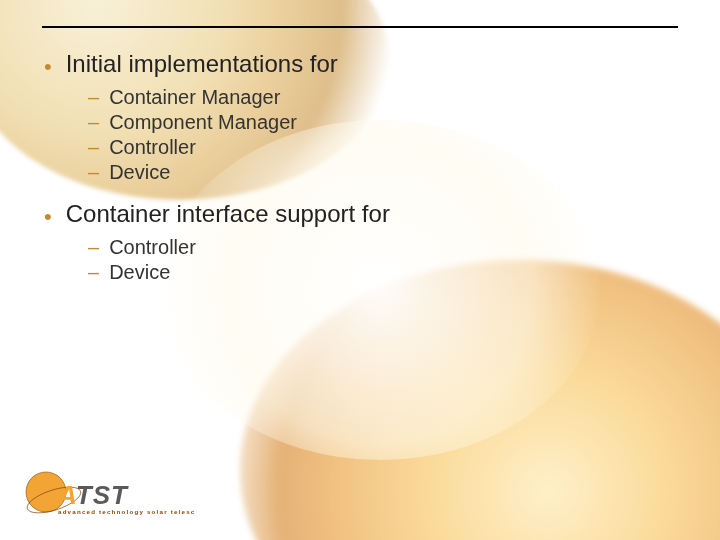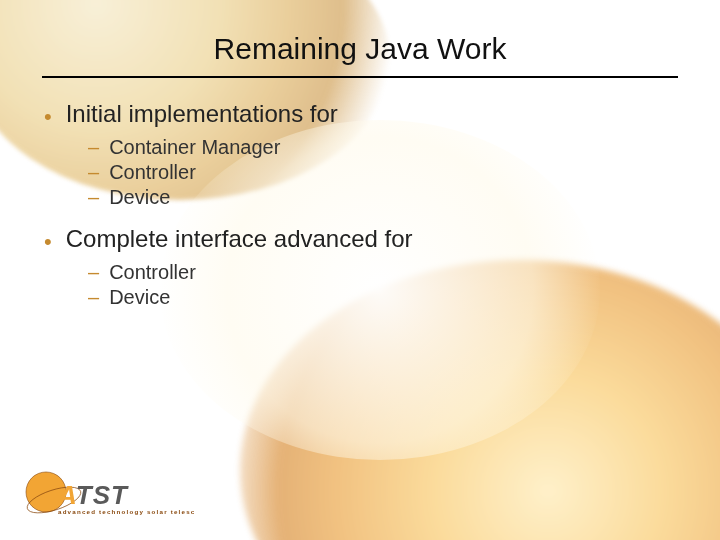--- a/index.html
+++ b/index.html
@@ -126,43 +126,45 @@
 </head>
 <body>
 
 <div class="bg">
   <div class="bg-top"></div>
   <div class="bg-bottom"></div>
   <div class="bg-center"></div>
 </div>
 
 <div class="content">
-  <h1 class="title">Remaining Java Work</h1>
   <hr class="rule">
 
   <ul class="bullets">
     <li>
       <span>Initial implementations for</span>
     </li>
   </ul>
   <ul class="sub">
     <li>
         <span>Container Manager</span>
       </li>
     <li>
+        <span>Component Manager</span>
+      </li>
+    <li>
         <span>Controller</span>
       </li>
     <li>
         <span>Device</span>
       </li>
   </ul>
 
   <ul class="bullets">
     <li>
-      <span>Complete interface advanced for</span>
+      <span>Container interface support for</span>
     </li>
   </ul>
   <ul class="sub">
     <li>
         <span>Controller</span>
       </li>
     <li>
         <span>Device</span>
       </li>
   </ul>

